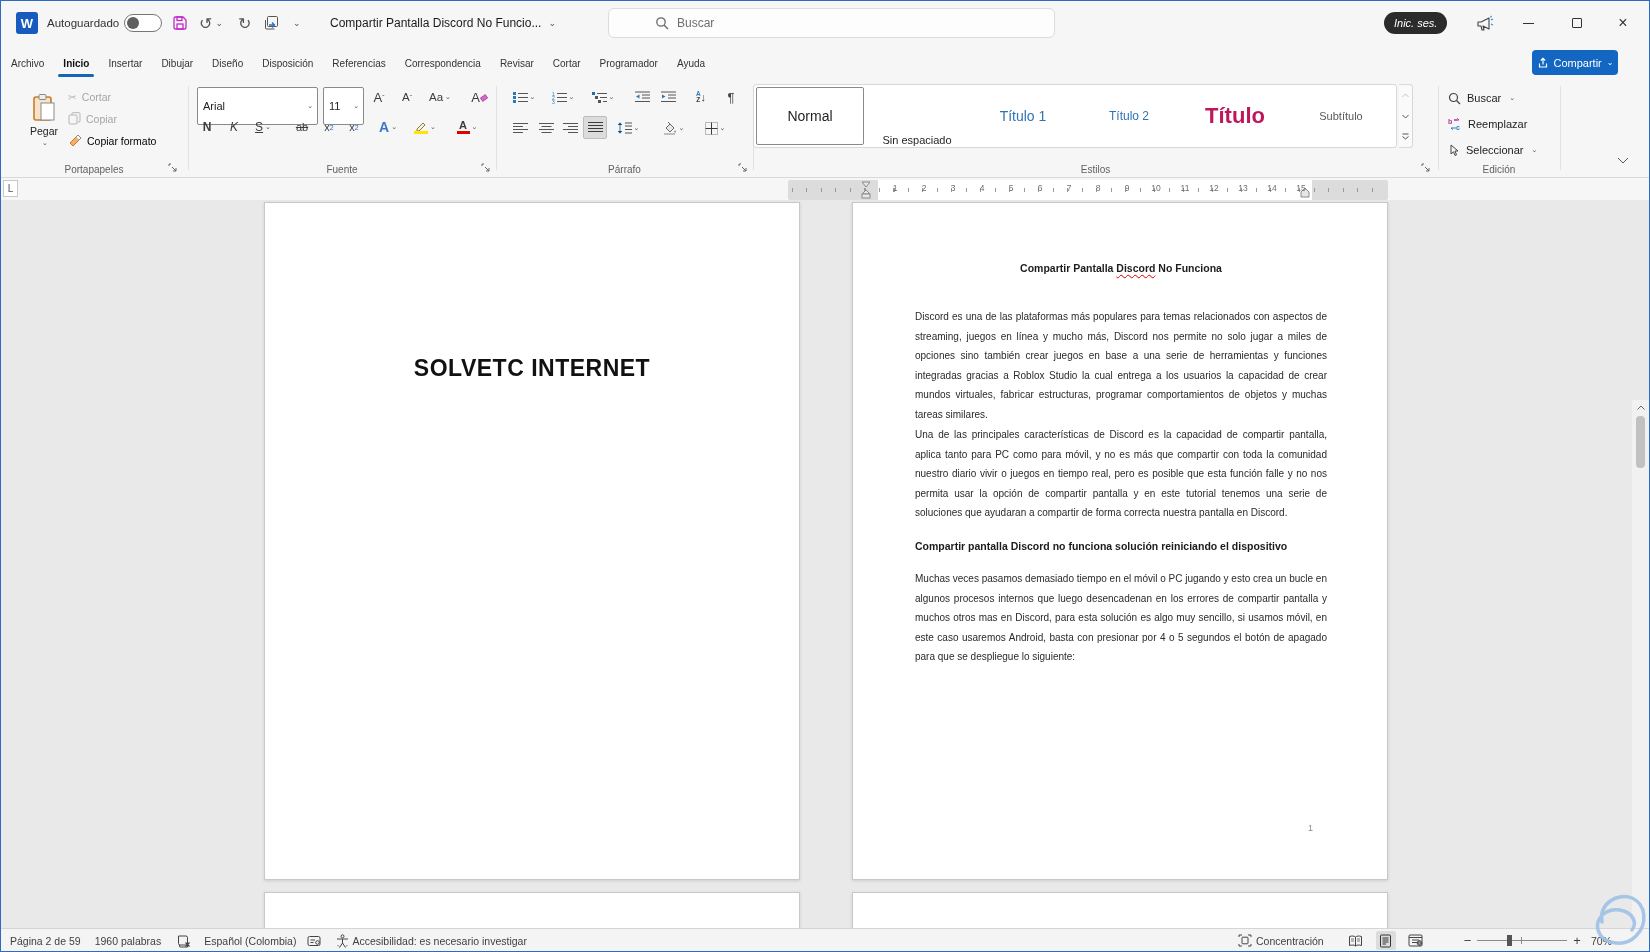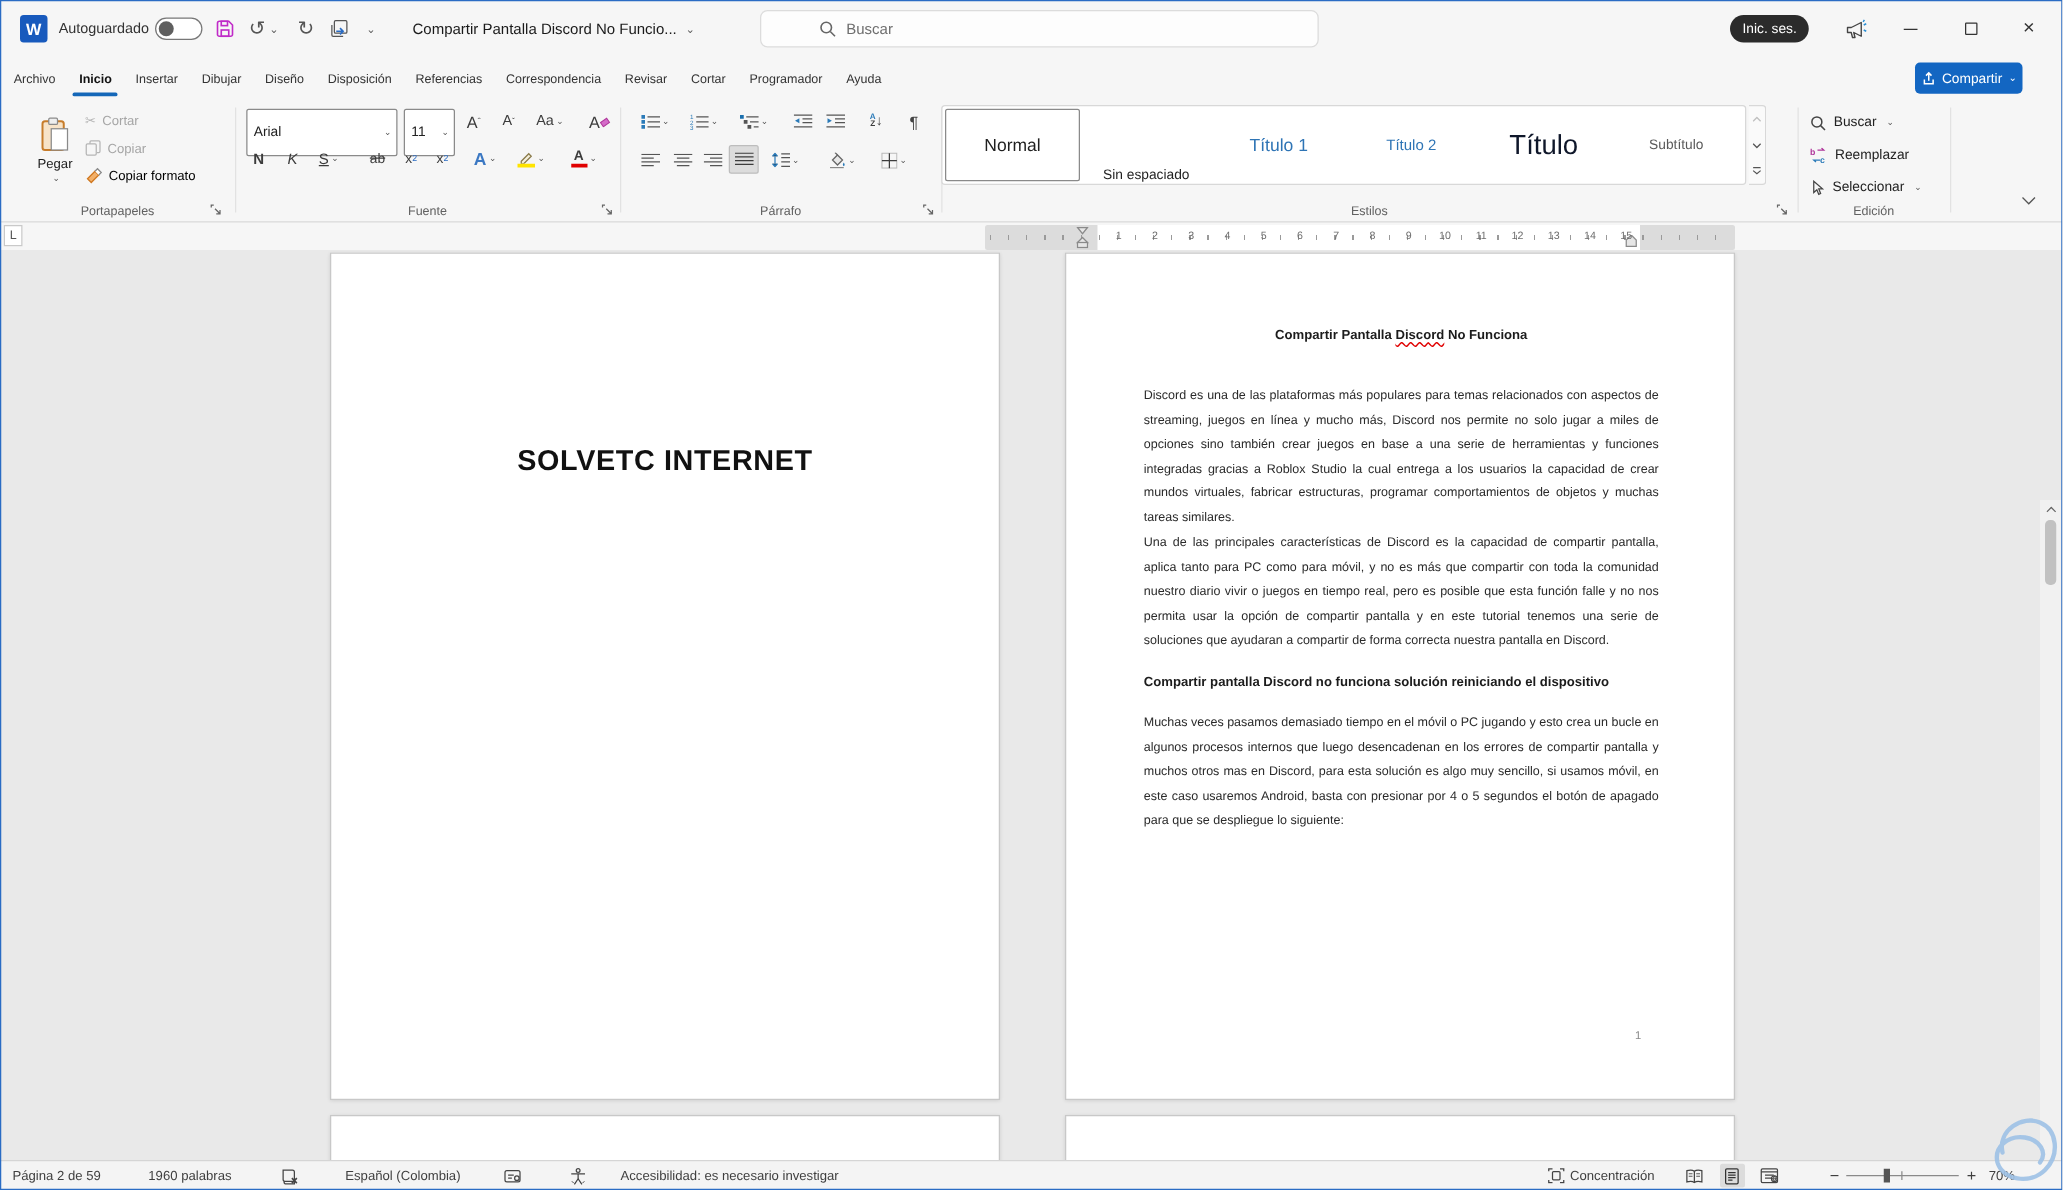--- a/index.html
+++ b/index.html
@@ -11,21 +11,21 @@
   
   #titlebar{position:absolute;left:0;top:0;width:1650px;height:46px;background:#f6f6f6;}
   .word-icon{position:absolute;left:16px;top:12px;width:22px;height:22px;background:#185abd;border-radius:3px;color:#fff;font-weight:bold;font-size:13px;display:flex;align-items:center;justify-content:center;}
   .autosave-label{position:absolute;left:47px;top:0;height:46px;display:flex;align-items:center;font-size:11.5px;color:#333;}
   .toggle{position:absolute;left:124px;top:14px;width:38px;height:18px;border:1px solid #777;border-radius:9px;background:#fff;}
   .toggle .knob{position:absolute;left:2px;top:2px;width:12px;height:12px;border-radius:50%;background:#5f5f5f;}
   .qat-btn{position:absolute;top:0;height:46px;display:flex;align-items:center;color:#555;font-size:16px;}
   .qat-chev{font-size:9px;color:#555;}
   .doc-title{position:absolute;left:330px;top:0;height:46px;display:flex;align-items:center;gap:7px;font-size:12px;color:#1a1a1a;}
   .searchbox{position:absolute;left:608px;top:8px;width:447px;height:30px;background:#fdfdfd;border:1px solid #dcdcdc;border-radius:6px;display:flex;align-items:center;padding-left:46px;gap:8px;color:#6e6e6e;font-size:12px;}
-  .signin{position:absolute;left:1384px;top:12px;height:22px;padding:0 10px;background:#2b2b2b;color:#fff;font-size:11px;border-radius:11px;display:flex;align-items:center;}
+  .signin{position:absolute;left:1384px;top:12px;height:22px;padding:0 10px;background:#2b2b2b;color:#fff;font-size:11px;border-radius:11px;display:flex;align-items:center;font-style:italic;}
   .winbtn{position:absolute;top:8px;width:30px;height:30px;display:flex;align-items:center;justify-content:center;color:#333;}
   .max-glyph{width:10px;height:10px;border:1px solid #333;border-radius:1px;}
   .min-glyph{width:11px;height:0;border-top:1px solid #333;}
   .close-glyph{font-size:16px;line-height:1;}
 
   
   #tabrow{position:absolute;left:0;top:46px;width:1438px;height:34px;background:#f6f6f6;}
   .tabs{position:absolute;left:8px;top:0;height:34px;display:flex;gap:13px;align-items:center;}
   .tab{position:relative;height:34px;display:flex;align-items:center;padding:0 3px;font-size:10px;color:#333;cursor:default;}
   .tab.active{font-weight:bold;color:#111;}
@@ -56,21 +56,21 @@
   .colA{display:flex;flex-direction:column;align-items:center;line-height:1;}
 
   
   .gallery{position:absolute;left:0px;top:4px;width:644px;height:64px;background:#fff;border:1px solid #d8d8d8;border-radius:3px;display:flex;align-items:stretch;padding:2px;}
   .stcell{flex:1;display:flex;align-items:center;justify-content:center;}
   .stcell.selected{border:1px solid #8a8a8a;border-radius:2px;background:#fff;}
   .st-normal{font-size:14px;color:#1f1f1f;}
   .st-nospace{font-size:11px;color:#1f1f1f;margin-top:48px;}
   .st-t1{font-size:14px;color:#2e74b5;}
   .st-t2{font-size:12px;color:#2e74b5;}
-  .st-title{font-size:22px;font-weight:400;color:#0f172a;}
+  .st-title{font-size:22px;font-weight:700;color:#be185d;}
   .st-sub{font-size:11px;color:#595959;}
   .gal-scroll{position:absolute;left:646px;top:4px;width:14px;height:64px;border:1px solid #d8d8d8;border-left:none;border-radius:0 3px 3px 0;background:#fafafa;display:flex;flex-direction:column;}
   .gal-scroll div{flex:1;display:flex;align-items:center;justify-content:center;color:#555;}
 
   
   .edit-row{position:absolute;left:10px;height:24px;display:flex;align-items:center;gap:6px;font-size:11px;color:#222;}
 
   
   #hruler{position:absolute;left:788px;top:180px;width:600px;height:20px;background:#dcdcdc;border-radius:2px;}
   #hruler .active-zone{position:absolute;left:90px;top:0;width:434px;height:20px;background:#fff;}
@@ -92,21 +92,21 @@
   .doc-h2{position:absolute;left:62px;width:420px;font-size:10.5px;font-weight:bold;color:#1c1c1c;}
   .pagenum{position:absolute;left:455px;top:620px;font-size:9px;color:#8a8a8a;}
 
   
   #scrollbar{position:absolute;left:1632px;top:200px;width:17px;height:728px;background:#f1f1f1;}
   #scrollbar .up{position:absolute;left:0;top:0;width:17px;height:14px;display:flex;align-items:center;justify-content:center;color:#666;}
   #scrollbar .thumb{position:absolute;left:4px;top:16px;width:9px;height:52px;background:#c1c1c1;border-radius:4px;}
 
   
   #statusbar{position:absolute;left:0;top:928px;width:1650px;height:24px;background:#f4f4f4;border-top:1px solid #d5d5d5;font-size:10.5px;color:#3f3f3f;}
-  .sb-left{position:absolute;left:10px;top:0;height:23px;display:flex;align-items:center;gap:24px;}
+  .sb-left{position:absolute;left:10px;top:0;height:23px;display:flex;align-items:center;}
   .sb-right{position:absolute;left:1238px;top:0;height:23px;display:flex;align-items:center;}
   .sb-item{display:flex;align-items:center;gap:4px;}
   .viewbtn{display:flex;align-items:center;justify-content:center;width:20px;height:19px;border-radius:2px;color:#444;}
   .viewbtn.selected{background:#dcdcdc;}
   .zoom-track{position:relative;width:90px;height:1px;background:#8a8a8a;margin:0 6px;}
   .zoom-notch{position:absolute;left:44px;top:-3px;width:1px;height:7px;background:#8a8a8a;}
   .zoom-thumb{position:absolute;left:30px;top:-5px;width:5px;height:11px;background:#555;}
   #doodle{position:absolute;left:1588px;top:884px;z-index:60;}
 </style>
 </head>

